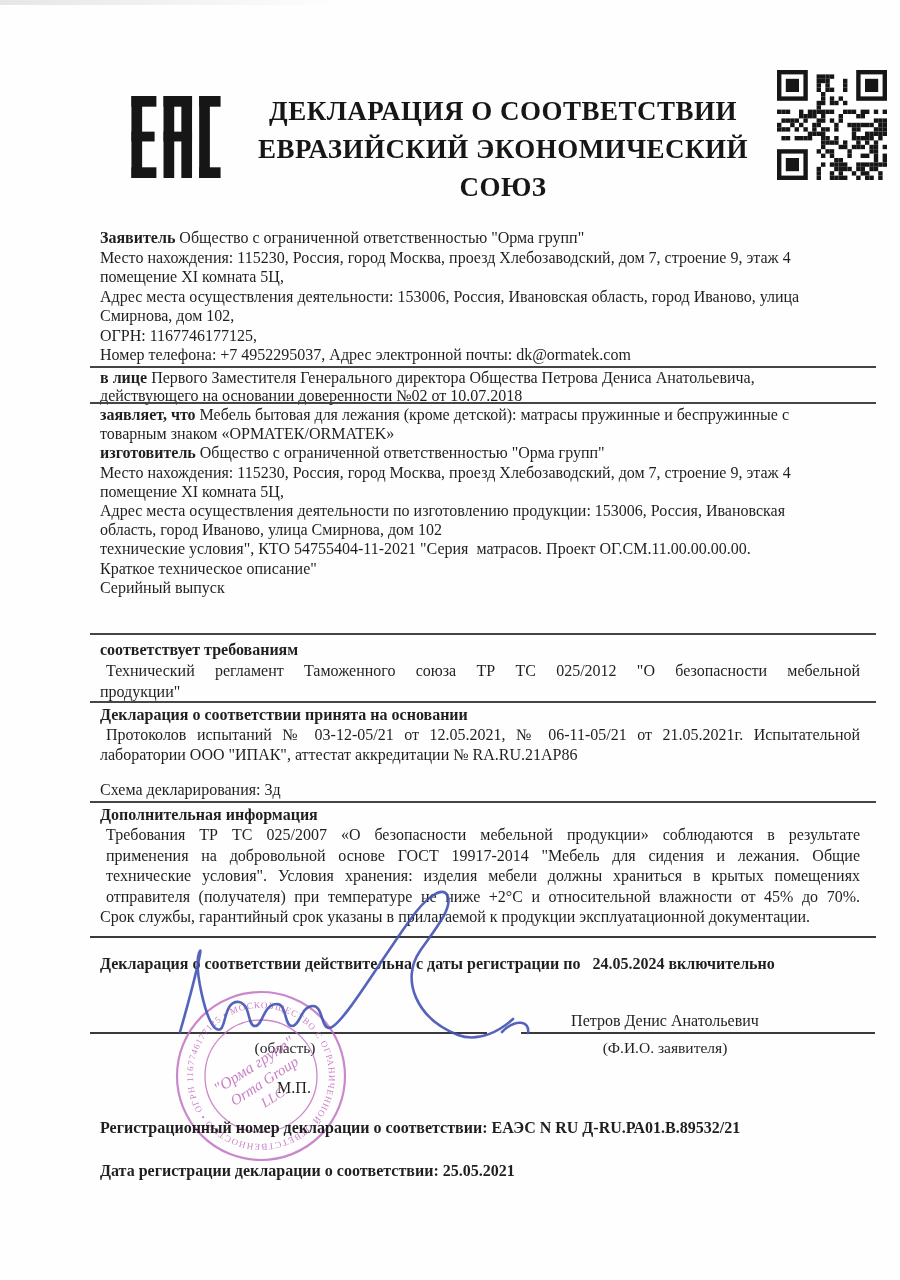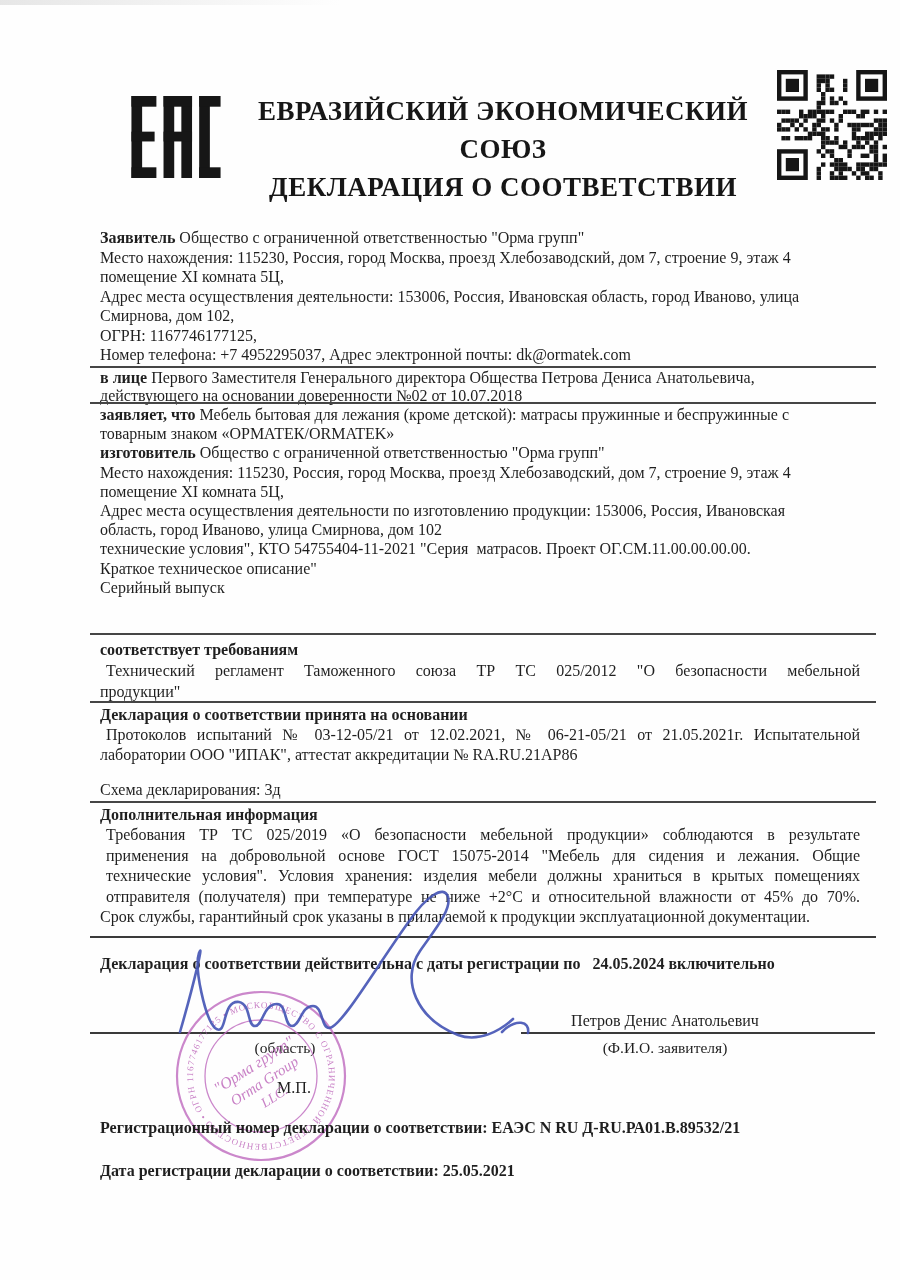--- a/index.html
+++ b/index.html
@@ -46,22 +46,22 @@
         <rect x="56" y="0" width="12" height="92"></rect>
       <rect x="36" y="0" width="32" height="12"></rect>
         <rect x="36" y="40" width="32" height="11"></rect>
       <rect x="76" y="0" width="12" height="92"></rect>
         <rect x="76" y="0" width="24" height="12"></rect>
       <rect x="76" y="80" width="24" height="12"></rect>
     </g>
   </svg>
 
   <div class="hdr">
+    <div>ДЕКЛАРАЦИЯ О СООТВЕТСТВИИ</div>
     <div>ЕВРАЗИЙСКИЙ ЭКОНОМИЧЕСКИЙ СОЮЗ</div>
-    <div>ДЕКЛАРАЦИЯ О СООТВЕТСТВИИ</div>
   </div>
 
   <svg class="qr" width="110" height="110" viewBox="0 0 110 110">
     <g fill="#161616">
         <rect x="39.6" y="4.4" width="4.4" height="4.4"></rect>
         <rect x="44" y="4.4" width="4.4" height="4.4"></rect>
         <rect x="48.400000000000006" y="4.4" width="4.4" height="4.4"></rect>
         <rect x="52.800000000000004" y="4.4" width="4.4" height="4.4"></rect>
         <rect x="39.6" y="8.8" width="4.4" height="4.4"></rect>
         <rect x="44" y="8.8" width="4.4" height="4.4"></rect>
@@ -290,33 +290,33 @@
 
   <div class="sec lh210" style="top:639px">
       <div class="line"><b>соответствует требованиям</b></div>
       <div class="line jl">Технический регламент Таможенного союза ТР ТС 025/2012 "О безопасности мебельной</div>
       <div class="line">продукции"</div>
     </div>
   <div class="rule" style="top:701px"></div>
 
   <div class="sec lh200" style="top:705px">
       <div class="line"><b>Декларация о соответствии принята на основании</b></div>
-      <div class="line jl">Протоколов испытаний № 03-12-05/21 от 12.02.2021, № 06-21-05/21 от 21.05.2021г. Испытательной</div>
+      <div class="line jl">Протоколов испытаний № 03-12-05/21 от 12.05.2021, № 06-11-05/21 от 21.05.2021г. Испытательной</div>
       <div class="line">лаборатории ООО "ИПАК", аттестат аккредитации № RA.RU.21АР86</div>
     </div>
 
   <div class="sec" style="top:780px">
       <div class="line">Схема декларирования: 3д</div>
     </div>
   <div class="rule" style="top:801px"></div>
 
   <div class="sec lh204" style="top:805px">
       <div class="line"><b>Дополнительная информация</b></div>
-      <div class="line jl">Требования ТР ТС 025/2019 «О безопасности мебельной продукции» соблюдаются в результате</div>
-      <div class="line jl">применения на добровольной основе ГОСТ 15075-2014 "Мебель для сидения и лежания. Общие</div>
+      <div class="line jl">Требования ТР ТС 025/2007 «О безопасности мебельной продукции» соблюдаются в результате</div>
+      <div class="line jl">применения на добровольной основе ГОСТ 19917-2014 "Мебель для сидения и лежания. Общие</div>
       <div class="line jl">технические условия". Условия хранения: изделия мебели должны храниться в крытых помещениях</div>
       <div class="line jl">отправителя (получателя) при температуре не ниже +2°С и относительной влажности от 45% до 70%.</div>
       <div class="line">Срок службы, гарантийный срок указаны в прилагаемой к продукции эксплуатационной документации.</div>
     </div>
 
   <div class="rule thick" style="top:936px"></div>
   <div class="bold-line" style="top:955px">Декларация о соответствии действительна с даты регистрации по   24.05.2024 включительно</div>
 
   <div class="sig-rule" style="left:90px;top:1032px;width:397px"></div>
   <div class="small-label" style="left:140px;top:1039px;width:290px">(область)</div>

